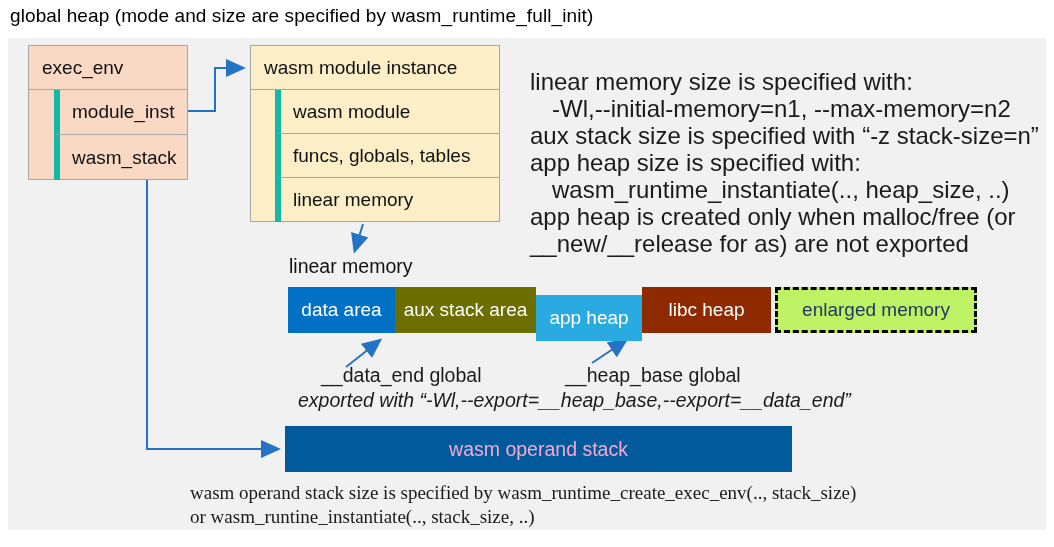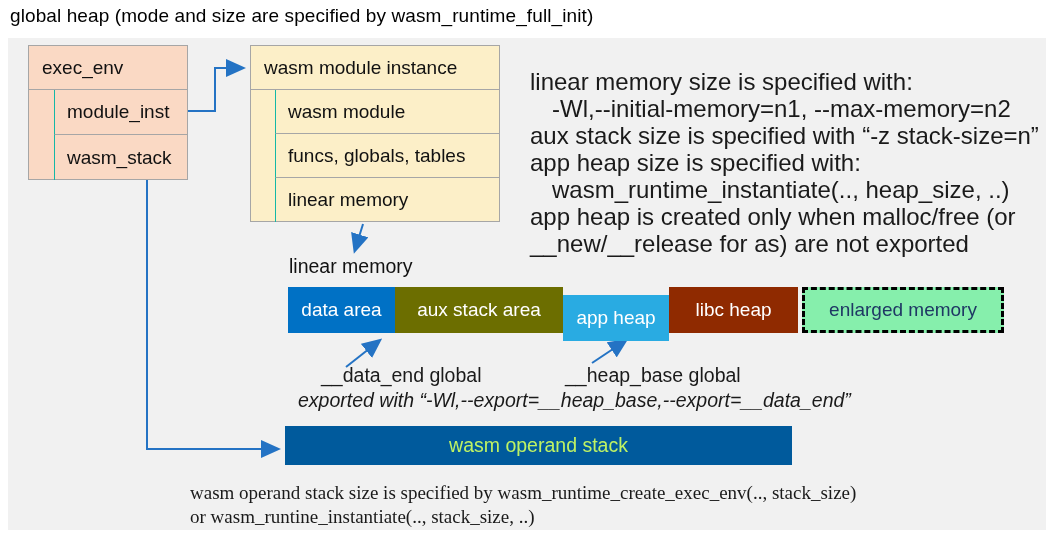--- a/index.html
+++ b/index.html
@@ -19,50 +19,50 @@
   .struct-box{
     position:absolute;background:#FAD9C4;border:1px solid #A6A6A6;box-sizing:border-box;
     font-size:19px;
   }
   .struct-box.cream{background:#FCEFC8;}
   .box-header{height:44px;display:flex;align-items:center;padding-left:13px;
     border-bottom:1px solid #A6A6A6;box-sizing:border-box;}
   .box-rows{margin-left:25px;}
   .cream .box-rows{margin-left:24px;}
   .box-row{height:45px;display:flex;align-items:center;padding-left:12px;
-    border-left:1px solid #14b8a6;border-bottom:1px solid #A6A6A6;box-sizing:border-box;}
+    border-left:6px solid #14b8a6;border-bottom:1px solid #A6A6A6;box-sizing:border-box;}
   .cream .box-row{height:44px;}
   .box-row:last-child{border-bottom:none;}
 
   #exec-env{left:20px;top:7px;width:160px;height:135px;}
   #module-instance{left:242px;top:7px;width:250px;height:177px;}
 
   #notes{position:absolute;left:522px;top:14px;font-size:24px;line-height:27px;
     color:#1a1a1a;white-space:nowrap;margin-top:16px;}
   #notes .indent{padding-left:22px;}
 
   #lm-label{position:absolute;left:281px;top:217px;font-size:19.5px;}
 
   #lm-bar{position:absolute;left:280px;top:249px;height:46px;display:flex;align-items:center;}
   .seg{height:46px;display:flex;align-items:center;justify-content:center;
     font-size:19px;white-space:nowrap;box-sizing:border-box;}
   .seg-0{width:107px;}
-  .seg-1{width:168px;}
+  .seg-1{width:141px;}
   .seg-2{width:106px;margin-top:16px;}
   .seg-3{width:129px;}
   .seg-dashed{width:202px;height:46px;margin-left:4px;border:3px dashed #000;
-    background:#86efac;}
+    background:#bef264;}
 
   .annotation{position:absolute;font-size:19.5px;white-space:nowrap;color:#1a1a1a;}
   #ann-data-end{left:313px;top:326px;}
   #ann-heap-base{left:557px;top:326px;}
   #ann-exported{left:290px;top:351px;font-style:italic;}
 
-  #operand-stack-bar{position:absolute;left:277px;top:388px;width:507px;height:39px;
-    display:flex;align-items:center;justify-content:center;color:#bef264;font-size:19.5px;}
+  #operand-stack-bar{position:absolute;left:277px;top:388px;width:507px;height:46px;
+    display:flex;align-items:center;justify-content:center;color:#f9a8d4;font-size:19.5px;}
 
   #footer{position:absolute;left:182px;top:443px;font-size:19px;line-height:23.5px;
     color:#1a1a1a;white-space:nowrap;font-family:Liberation Serif, serif;}
 </style>
 </head>
 <body>
 
 <div id="canvas">
 
   <div id="title">global heap (mode and size are specified by wasm_runtime_full_init)</div>

